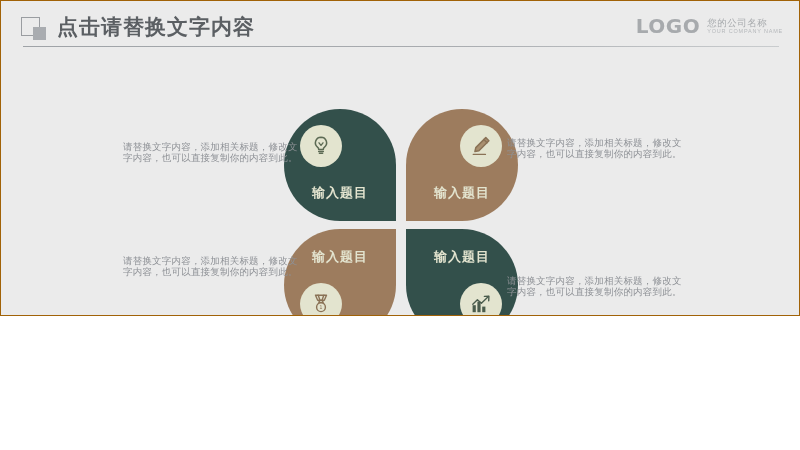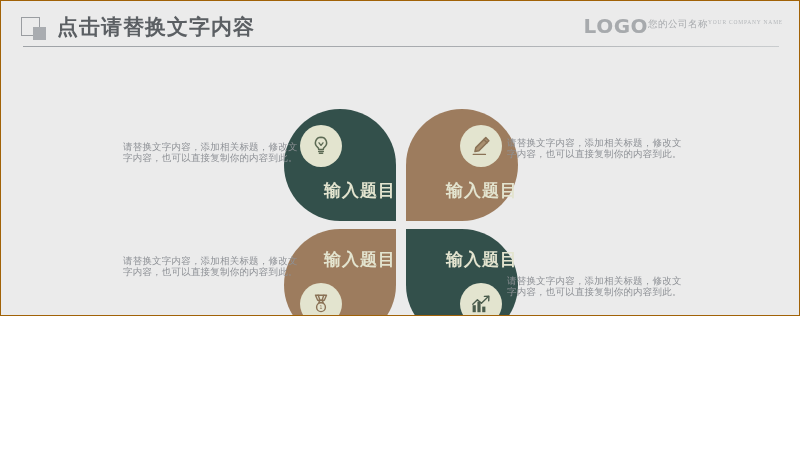--- a/index.html
+++ b/index.html
@@ -81,35 +81,35 @@
   }
 
   
   .logo-block {
     position: absolute;
     right: 18px;
     top: 9px;
     height: 32px;
     display: flex;
     align-items: center;
+    gap: 7px;
   }
   .logo-mark {
     font-size: 20px;
     font-weight: bold;
     letter-spacing: 0.5px;
     color: #a7aaad;
     line-height: 22px;
     font-family: "DejaVu Sans", sans-serif;
   }
   .logo-text {
     display: flex;
-    flex-direction: row;
+    flex-direction: column;
     justify-content: center;
     line-height: 1;
-    font-family: Liberation Serif, serif;
   }
   .logo-cn {
     font-size: 9.5px;
     color: #a7aaad;
     letter-spacing: 0.5px;
     white-space: nowrap;
     margin-bottom: 2px;
   }
   .logo-en {
     font-size: 5.5px;
@@ -173,22 +173,22 @@
   .petal.tl .petal-icon { left: 16px; top: 16px; }
   .petal.tr .petal-icon { right: 16px; top: 16px; }
   .petal.bl .petal-icon { left: 16px; bottom: 16px; }
   .petal.br .petal-icon { right: 16px; bottom: 16px; }
 
   .petal-icon svg { display: block; }
 
   .petal-label {
     position: absolute;
     width: 100%;
-    text-align: right;
-    font-size: 17px;
+    text-align: center;
+    font-size: 13px;
     font-weight: bold;
     letter-spacing: 1px;
     color: #e3e4cf;
     white-space: nowrap;
   }
   .petal.tl .petal-label { left: 0; bottom: 19px; }
   .petal.tr .petal-label { left: 0; bottom: 19px; }
   .petal.bl .petal-label { left: 0; top: 19px; }
   .petal.br .petal-label { left: 0; top: 19px; }
 

